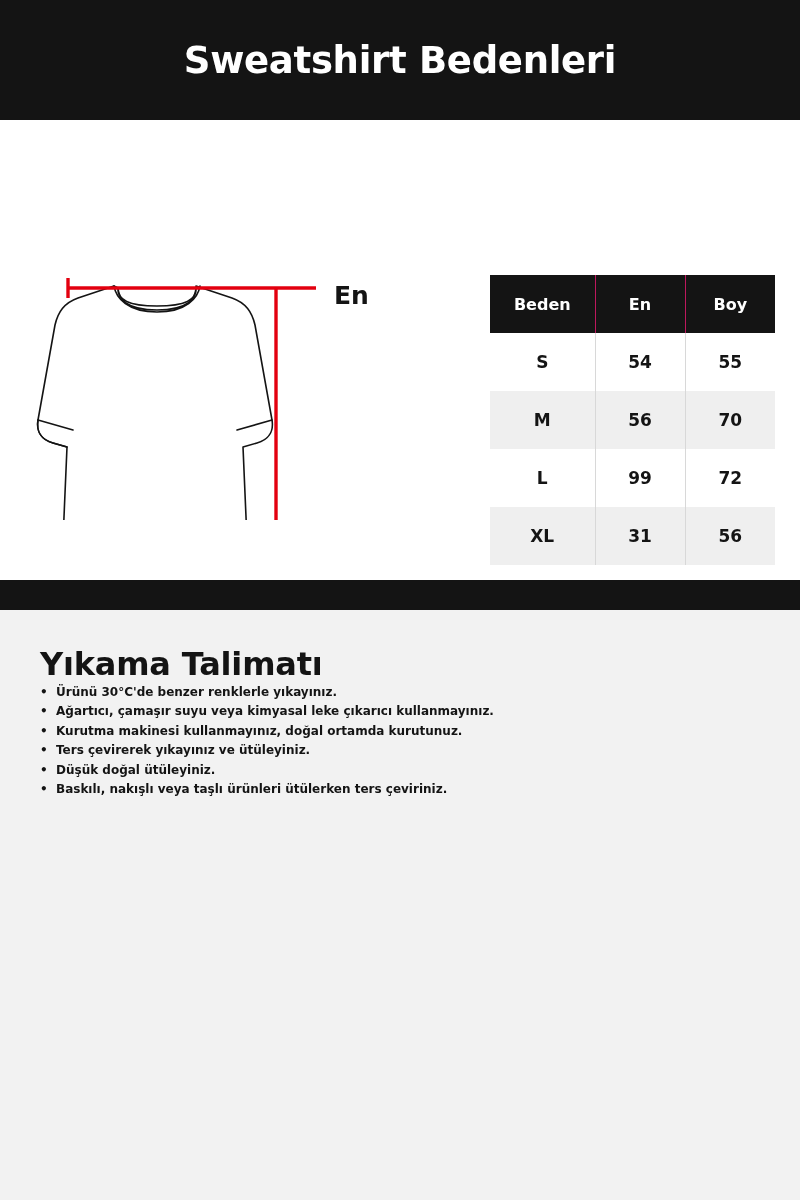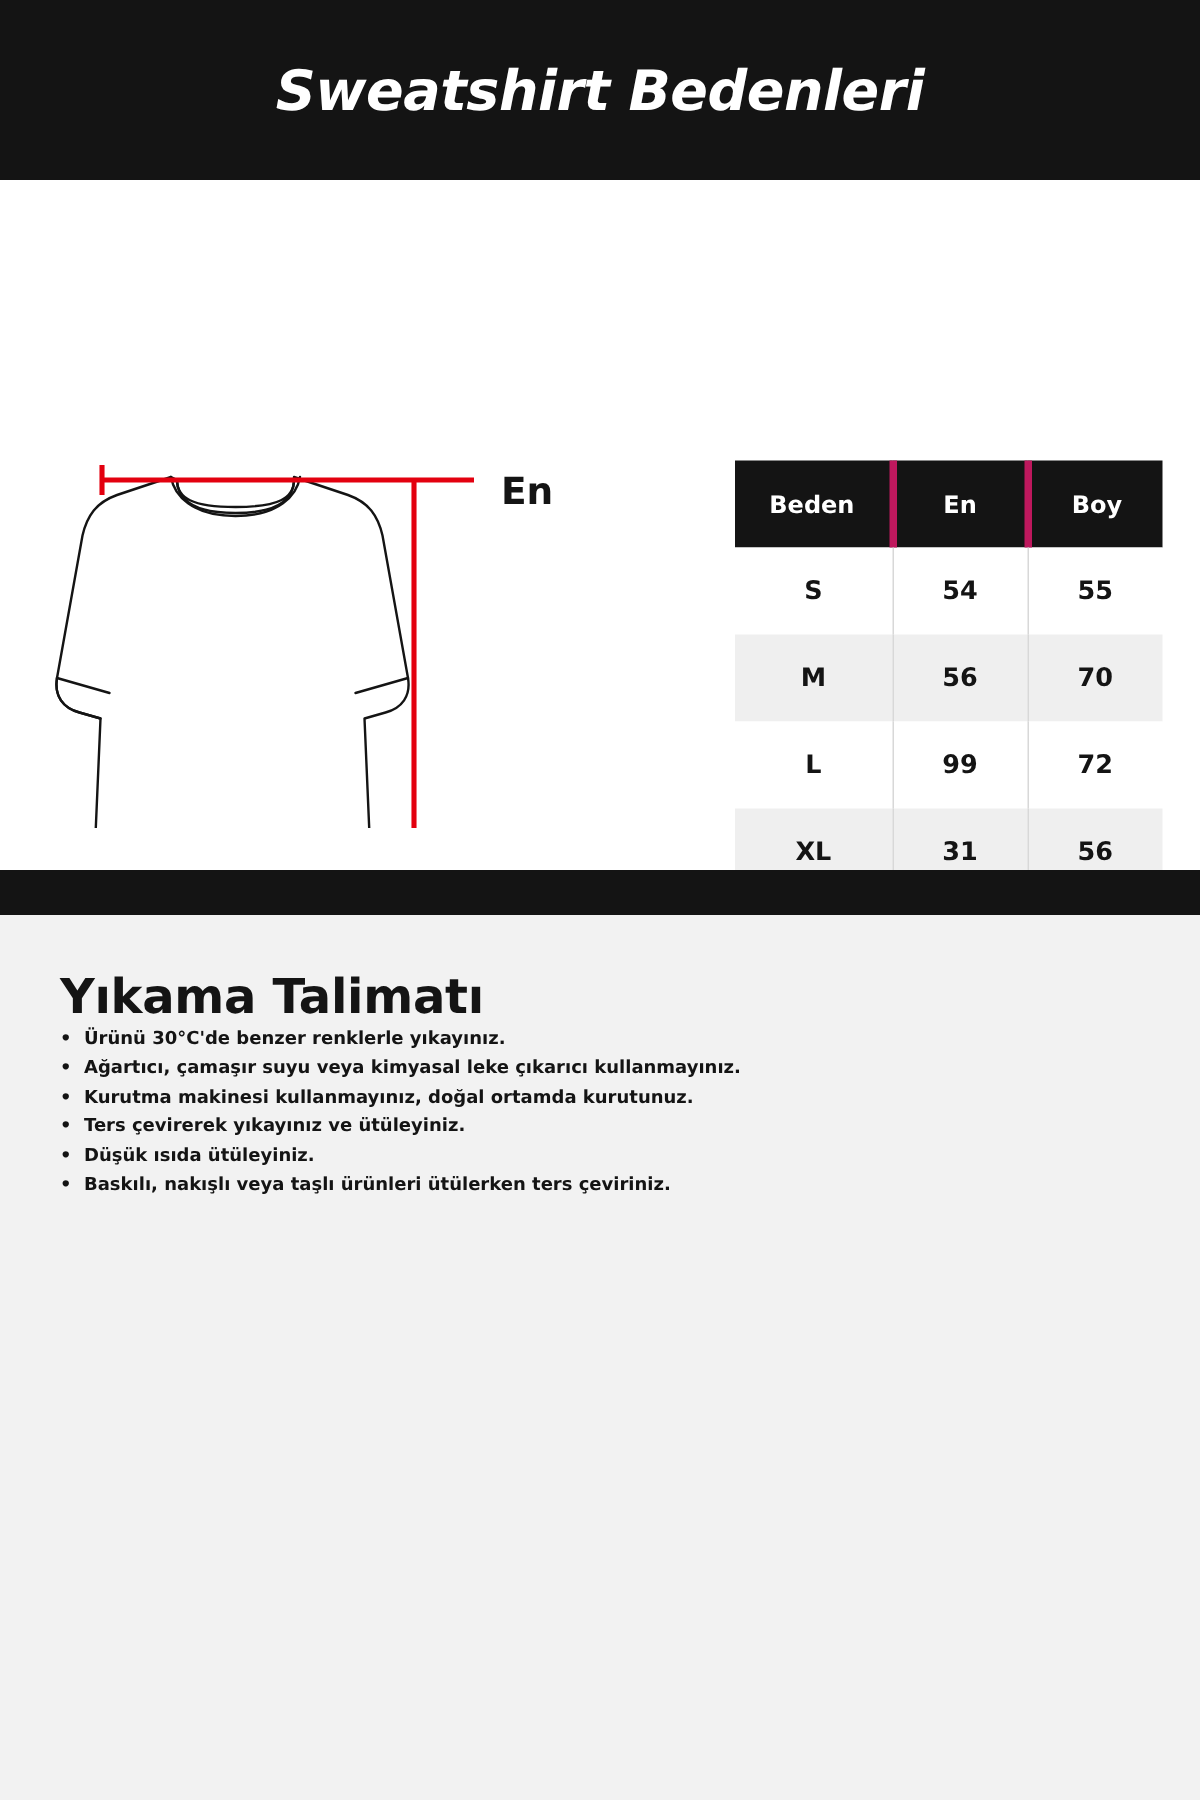--- a/index.html
+++ b/index.html
@@ -20,37 +20,35 @@
   
   .header {
     position: absolute;
     left: 0; top: 0;
     width: 800px;
     height: 120px;
     background: #141414;
     display: flex;
     align-items: center;
     justify-content: center;
-    font-style: italic;
   }
   .header-title {
     color: #ffffff;
     font-size: 37px;
     font-weight: bold;
     letter-spacing: -0.3px;
   }
 
   
   .measure-section {
     position: absolute;
     left: 0; top: 120px;
     width: 800px;
     height: 460px;
     background: #ffffff;
-    margin-top: 32px;
   }
 
   .illustration {
     position: absolute;
     left: 0; top: 0;
     width: 430px;
     height: 400px;
   }
 
   .note {
@@ -96,21 +94,21 @@
     text-align: center;
     vertical-align: middle;
     font-size: 17px;
     font-weight: bold;
     color: #141414;
     background: #ffffff;
     border-right: 1px solid #d8d8d8;
   }
   .size-table tbody td:last-child { border-right: none; }
   .size-table tbody tr:nth-child(even) td { background: #efefef; }
-  .size-table thead th { border-right: 5px solid #be185d; }
+  .size-table thead th { border-right: 1px solid #be185d; }
   .size-table thead th:last-child { border-right: none; }
   .size-table col.c1 { width: 105px; }
   .size-table col.c2 { width: 90px; }
   .size-table col.c3 { width: 90px; }
 
   
   .band {
     position: absolute;
     left: 0; top: 580px;
     width: 800px;
@@ -262,18 +260,18 @@
 
   <div class="band"></div>
 
   <div class="wash-section">
     <div class="wash-title">Yıkama Talimatı</div>
     <ul class="wash-list">
       <li>Ürünü 30°C'de benzer renklerle yıkayınız.</li>
       <li>Ağartıcı, çamaşır suyu veya kimyasal leke çıkarıcı kullanmayınız.</li>
       <li>Kurutma makinesi kullanmayınız, doğal ortamda kurutunuz.</li>
       <li>Ters çevirerek yıkayınız ve ütüleyiniz.</li>
-      <li>Düşük ısıda ütüleyiniz.</li>
+      <li>Düşük doğal ütüleyiniz.</li>
       <li>Baskılı, nakışlı veya taşlı ürünleri ütülerken ters çeviriniz.</li>
     </ul>
   </div>
 
 </div>
 
 </body></html>

